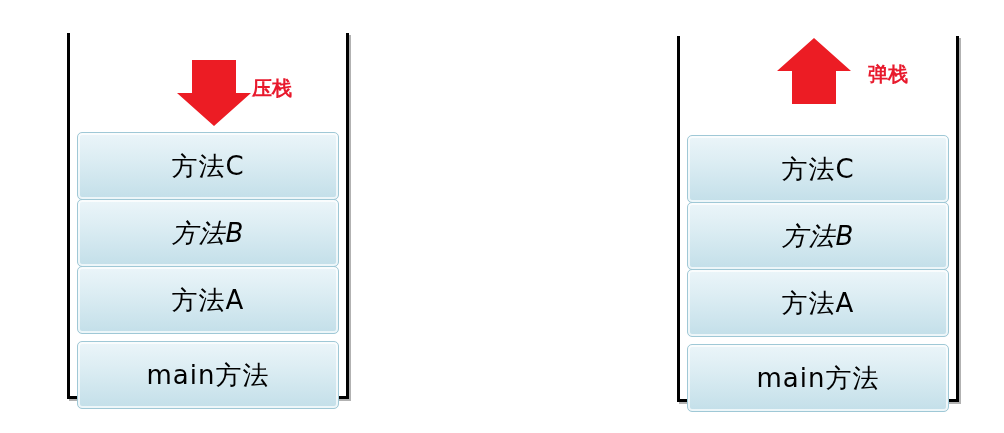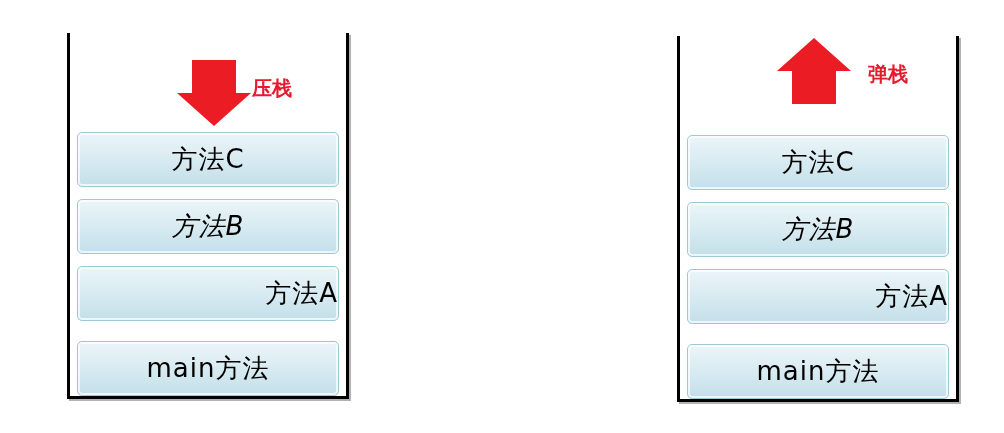--- a/index.html
+++ b/index.html
@@ -27,36 +27,36 @@
     box-shadow: 2px 2px 0 rgba(0,0,0,0.30);
     background: transparent;
   }
   .stack-frame.push { left: 67px; top: 33px; }
   .stack-frame.pop  { left: 677px; top: 36px; }
 
   .stack-item {
     position: absolute;
     left: 7px;
     width: 262px;
-    height: 55px;
+    height: 68px;
     box-sizing: border-box;
     border: 1px solid #9fc8d6;
     border-radius: 5px;
     background: linear-gradient(180deg, #ebf5f9 0%, #dcedf3 40%, #c3dfe9 100%);
     box-shadow: inset 0 0 0 2px rgba(255,255,255,0.70);
     display: flex;
     align-items: center;
     justify-content: center;
     font-size: 26px;
     color: #000000;
     letter-spacing: 1px;
   }
   .pos-0 { top: 99px; }
   .pos-1 { top: 166px; font-style: italic; }
-  .pos-2 { top: 233px; justify-content: flex-end; }
+  .pos-2 { top: 233px; }
   .pos-3 { top: 308px; }
 
   .arrow-svg {
     position: absolute;
     width: 74px;
     height: 66px;
   }
   .stack-frame.push .arrow-svg { left: 107px; top: 27px; }
   .stack-frame.pop  .arrow-svg { left: 97px;  top: 2px; }
 

